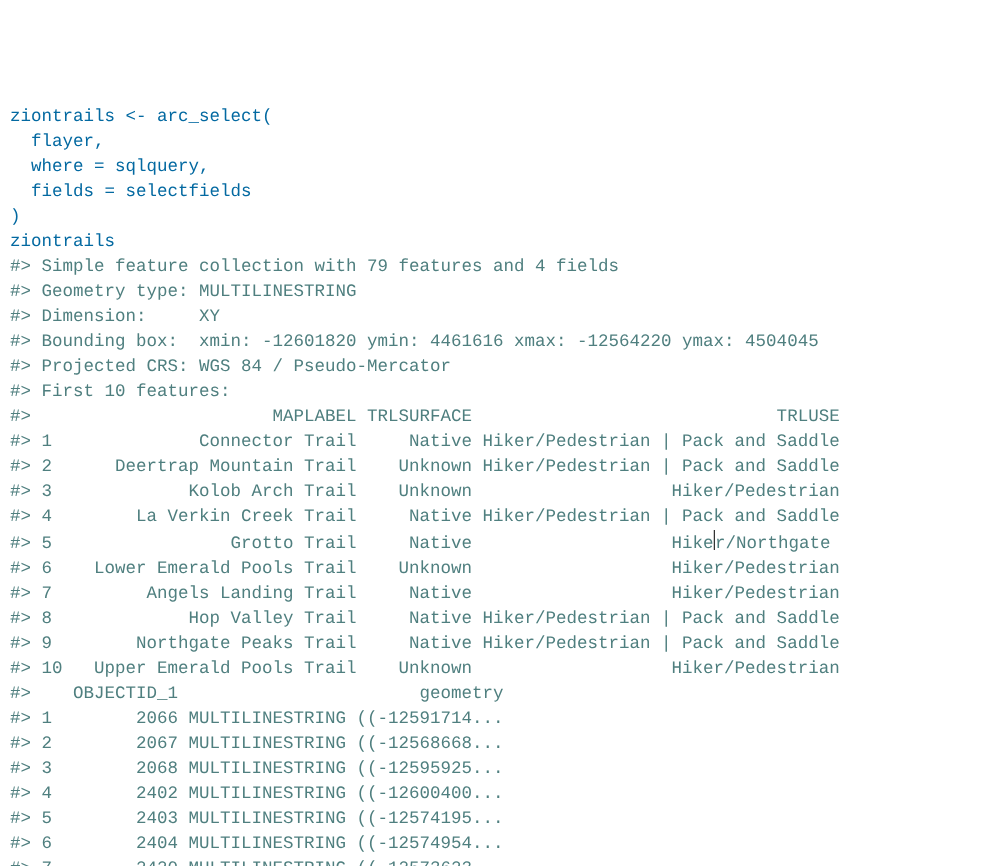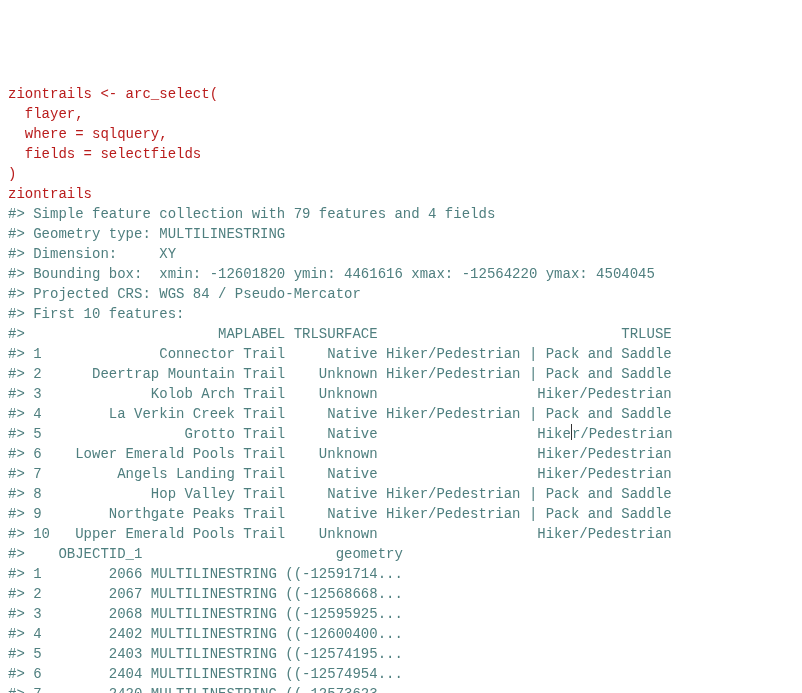--- a/index.html
+++ b/index.html
@@ -6,21 +6,21 @@
     margin: 0;
     padding: 4px 8px;
     font-family: "Consolas", "Menlo", "Courier New", monospace;
     font-size: 14px;
     line-height: 20px;
     white-space: pre;
     background: #ffffff;
     width: 802px;
     box-sizing: border-box;
   }
-  .code { color: #b91c1c; }
+  .code { color: #0369a1; }
   .out  { color: #4f7f7f; }
   .caret {
     display: inline-block;
     width: 0;
     border-left: 1px solid #333;
     height: 16px;
     vertical-align: -2px;
   }
 </style>
 </head>
@@ -37,21 +37,21 @@
 <span>#&gt; Geometry type: MULTILINESTRING</span>
 <span>#&gt; Dimension:     XY</span>
 <span>#&gt; Bounding box:  xmin: -12601820 ymin: 4461616 xmax: -12564220 ymax: 4504045</span>
 <span>#&gt; Projected CRS: WGS 84 / Pseudo-Mercator</span>
 <span>#&gt; First 10 features:</span>
 <span>#&gt;                       MAPLABEL TRLSURFACE                             TRLUSE</span>
 <span>#&gt; 1              Connector Trail     Native Hiker/Pedestrian | Pack and Saddle</span>
 <span>#&gt; 2      Deertrap Mountain Trail    Unknown Hiker/Pedestrian | Pack and Saddle</span>
 <span>#&gt; 3             Kolob Arch Trail    Unknown                   Hiker/Pedestrian</span>
 <span>#&gt; 4        La Verkin Creek Trail     Native Hiker/Pedestrian | Pack and Saddle</span>
-<span>#&gt; 5                 Grotto Trail     Native                   Hike</span><span class="caret"></span><span>r/Pedestrian</span>
+<span>#&gt; 5                 Grotto Trail     Native                   Hike</span><span class="caret"></span><span>r/Northgate</span>
 <span>#&gt; 6    Lower Emerald Pools Trail    Unknown                   Hiker/Pedestrian</span>
 <span>#&gt; 7         Angels Landing Trail     Native                   Hiker/Pedestrian</span>
 <span>#&gt; 8             Hop Valley Trail     Native Hiker/Pedestrian | Pack and Saddle</span>
 <span>#&gt; 9        Northgate Peaks Trail     Native Hiker/Pedestrian | Pack and Saddle</span>
 <span>#&gt; 10   Upper Emerald Pools Trail    Unknown                   Hiker/Pedestrian</span>
 <span>#&gt;    OBJECTID_1                       geometry</span>
 <span>#&gt; 1        2066 MULTILINESTRING ((-12591714...</span>
 <span>#&gt; 2        2067 MULTILINESTRING ((-12568668...</span>
 <span>#&gt; 3        2068 MULTILINESTRING ((-12595925...</span>
 <span>#&gt; 4        2402 MULTILINESTRING ((-12600400...</span>

